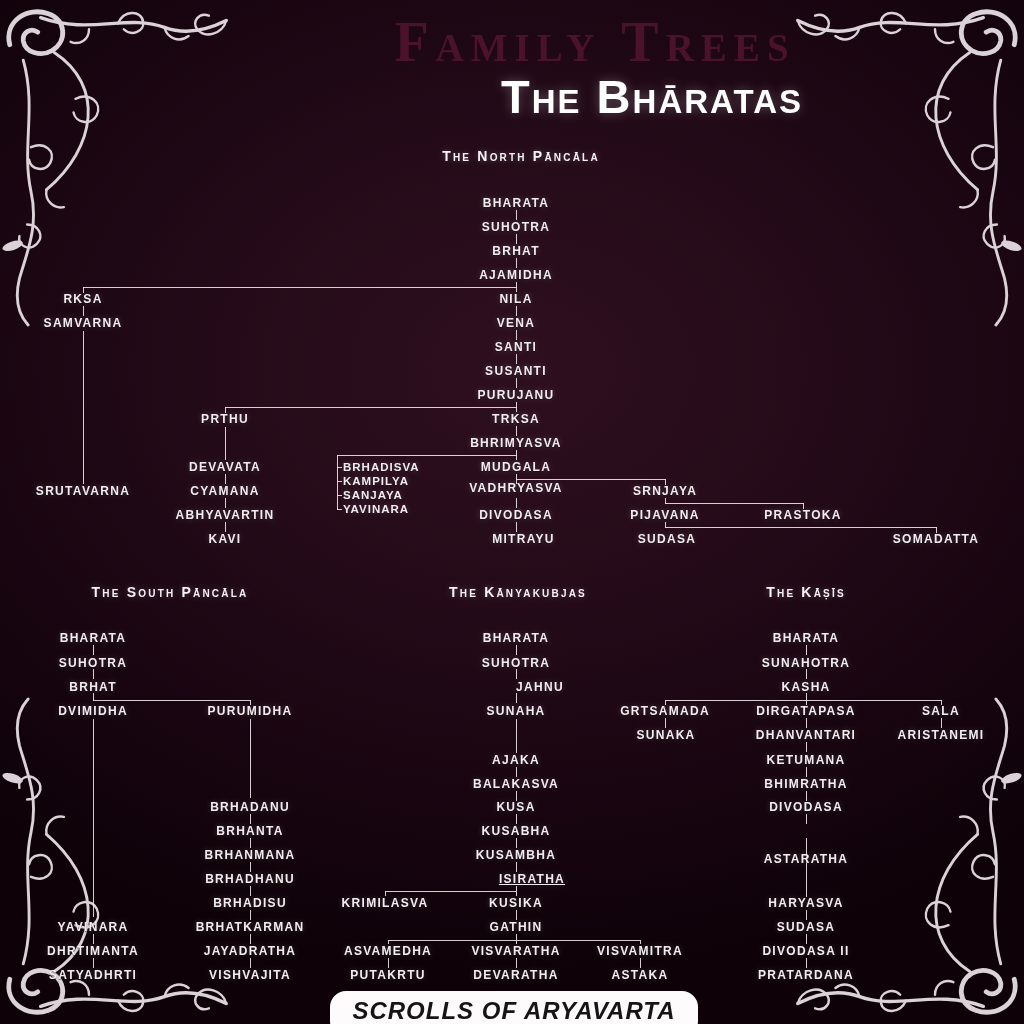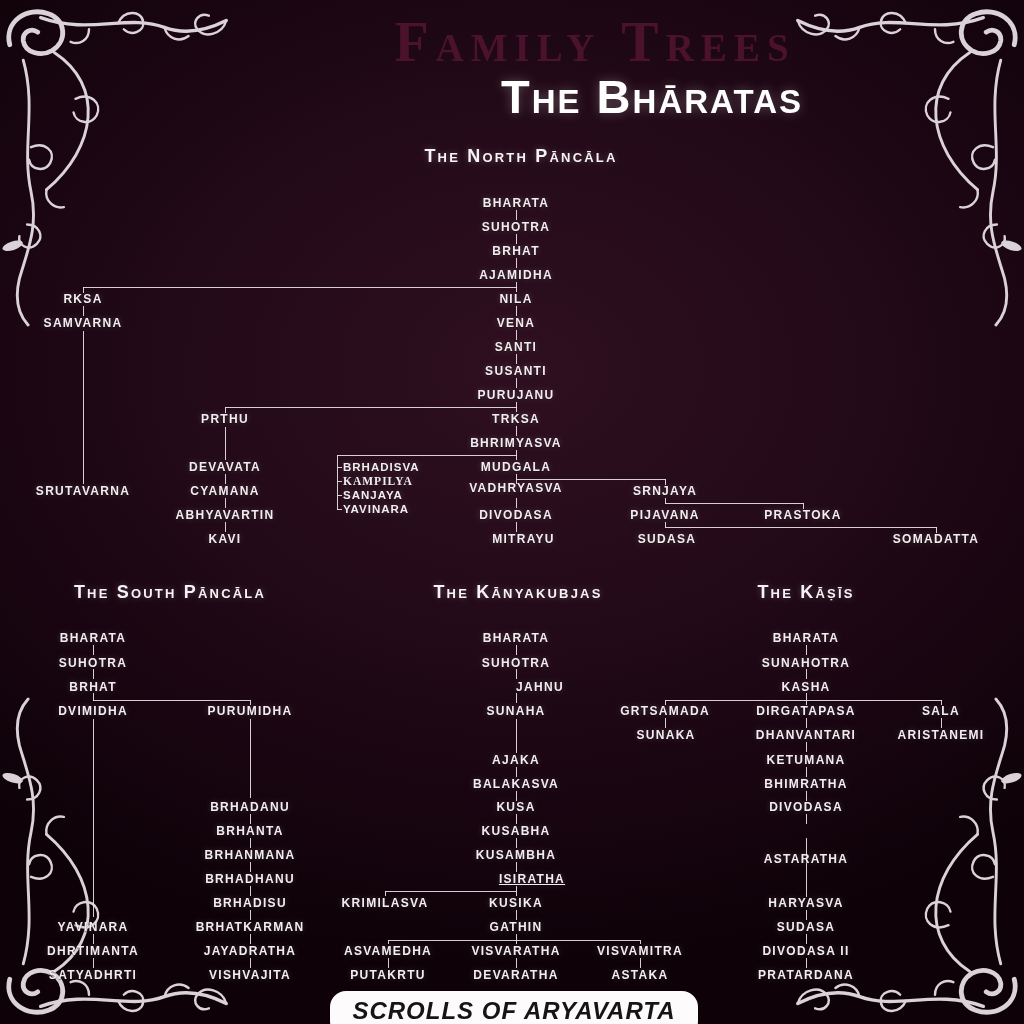--- a/index.html
+++ b/index.html
@@ -18,21 +18,21 @@
     letter-spacing:7px; color:#4b122c; white-space:nowrap;
   }
   .subtitle {
     position:absolute; left:652px; top:96px; transform:translate(-50%,-50%);
     font-variant:small-caps; font-weight:700; font-size:47px; line-height:1;
     letter-spacing:2px; color:#ffffff; white-space:nowrap;
     text-shadow:0 0 12px rgba(255,255,255,.28);
   }
   .tree-heading {
     position:absolute; transform:translate(-50%,-50%);
-    font-variant:small-caps; font-weight:700; font-size:18px;
+    font-variant:small-caps; font-weight:700; font-size:14px;
     letter-spacing:2.2px; color:#f7f2f5; white-space:nowrap;
     text-shadow:0 0 7px rgba(255,255,255,.25);
   }
   .node {
     position:absolute; transform:translate(-50%,-50%);
     font-weight:700; font-size:12px; letter-spacing:1.3px;
     color:#f3edf0; white-space:nowrap;
     text-shadow:0 0 6px rgba(255,255,255,.22), 0 1px 1px rgba(0,0,0,.55);
   }
   .node.left { transform:translateY(-50%); font-size:11.5px; letter-spacing:1px; }
@@ -152,21 +152,21 @@
       <div class="node" style="left: 516px; top: 539px; padding-left: 15px;">MITRAYU</div>
       <div class="node" style="left: 83px; top: 299px;">RKSA</div>
       <div class="node" style="left: 83px; top: 323px;">SAMVARNA</div>
       <div class="node" style="left: 83px; top: 491px;">SRUTAVARNA</div>
       <div class="node" style="left: 225px; top: 419px;">PRTHU</div>
       <div class="node" style="left: 225px; top: 467px;">DEVAVATA</div>
       <div class="node" style="left: 225px; top: 491px;">CYAMANA</div>
       <div class="node" style="left: 225px; top: 515px;">ABHYAVARTIN</div>
       <div class="node" style="left: 225px; top: 539px;">KAVI</div>
       <div class="node left" style="left: 343px; top: 467px;">BRHADISVA</div>
-      <div class="node left" style="left: 343px; top: 481px; font-family: Liberation Serif, serif;">KAMPILYA</div>
+      <div class="node left" style="left: 343px; top: 481px;">KAMPILYA</div>
       <div class="node left" style="left: 343px; top: 495px;">SANJAYA</div>
       <div class="node left" style="left: 343px; top: 509px;">YAVINARA</div>
       <div class="node" style="left: 665px; top: 491px;">SRNJAYA</div>
       <div class="node" style="left: 665px; top: 515px;">PIJAVANA</div>
       <div class="node" style="left: 803px; top: 515px;">PRASTOKA</div>
       <div class="node" style="left: 667px; top: 539px;">SUDASA</div>
       <div class="node" style="left: 936px; top: 539px;">SOMADATTA</div>
       <div class="tree-heading" style="left: 170px; top: 592px;">The South Pāncāla</div>
       <div class="edge" style="left: 93px; top: 645px; width: 1px; height: 10px;"></div>
       <div class="edge" style="left: 93px; top: 669px; width: 1px; height: 10px;"></div>

